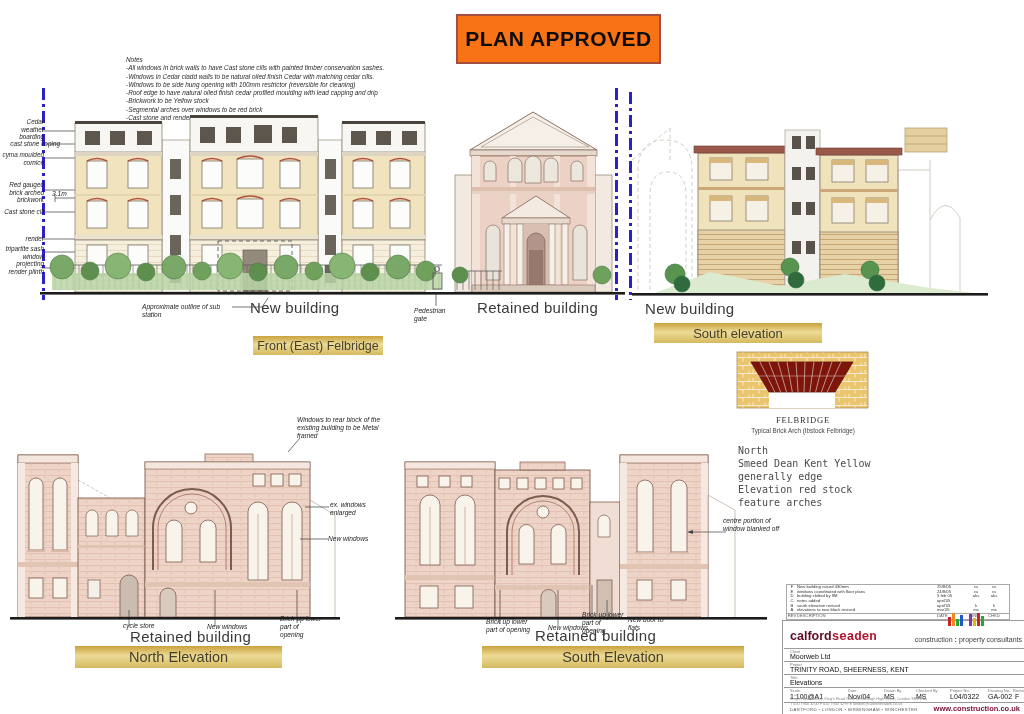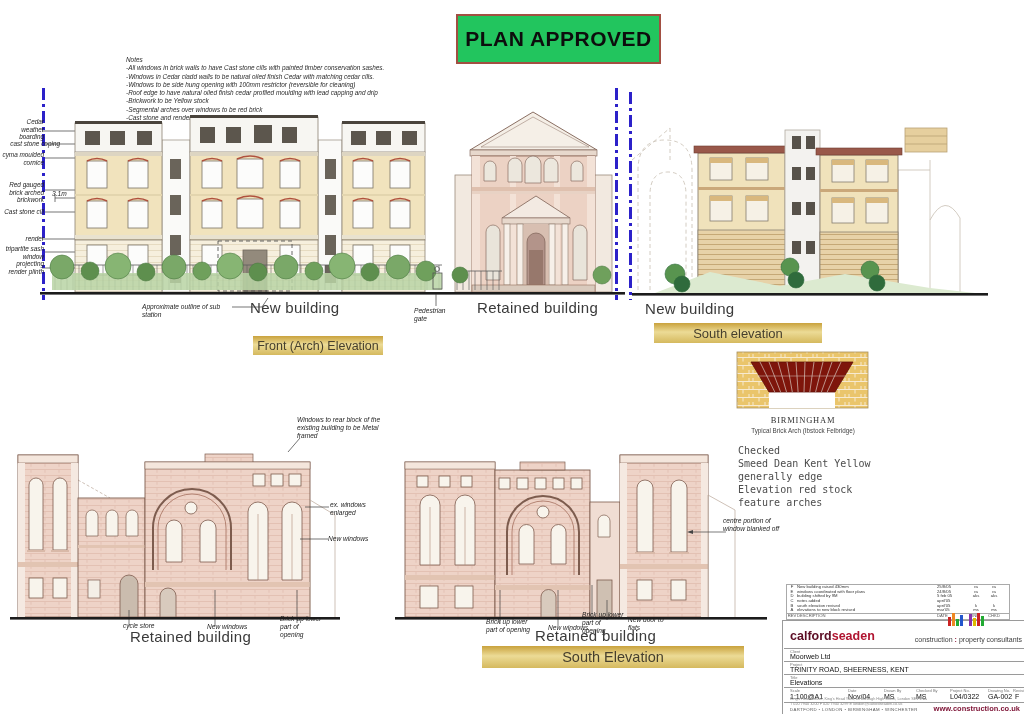--- a/index.html
+++ b/index.html
@@ -1,20 +1,20 @@
 <!DOCTYPE html>
 <html><head>
 <meta charset="utf-8">
 <style>
   html,body{margin:0;padding:0;background:#e8e8e8;}
   #sheet{position:relative;width:1024px;height:714px;background:#ffffff;overflow:hidden;
          font-family:"Liberation Sans",sans-serif;}
   .abs{position:absolute;}
   
-  .stamp{left:456px;top:14px;width:201px;height:46px;border:2px solid #a24f42;background:#22c55e;
+  .stamp{left:456px;top:14px;width:201px;height:46px;border:2px solid #a24f42;background:#f97316;
          display:flex;align-items:center;justify-content:center;
          font:bold 21px "Liberation Sans",sans-serif;color:#0d0d0d;letter-spacing:.5px;}
   
   .notes{left:126px;top:56px;width:300px;font:italic 6.4px/8.3px "Liberation Sans",sans-serif;color:#2a2a2a;}
   .notes div{white-space:nowrap;}
   
   .co{position:absolute;font:italic 6.4px/7.6px "Liberation Sans",sans-serif;color:#1e1e1e;text-align:right;}
   .sm{position:absolute;font:italic 6.6px/8px "Liberation Sans",sans-serif;color:#1e1e1e;}
   .big{position:absolute;font:15px/16px "Liberation Sans",sans-serif;color:#3a3a3a;letter-spacing:.3px;}
   .bar{position:absolute;background:linear-gradient(180deg,#c9a23d,#ecdb96 45%,#d5b95e);
@@ -25,21 +25,21 @@
   
   .felname{left:735px;top:415px;width:136px;text-align:center;
            font:8.5px "Liberation Serif",serif;letter-spacing:.8px;color:#333;}
   .felcap{left:722px;top:427px;width:162px;text-align:center;font:6.3px "Liberation Sans",sans-serif;color:#444;}
   .handnote{left:738px;top:444px;font:10px/13px "DejaVu Sans Mono",monospace;color:#4c4c4c;}
   
   .tb-line{position:absolute;background:#9a9a9a;}
   .tl{position:absolute;font:4px "Liberation Sans",sans-serif;color:#777;}
   .tv{position:absolute;font:7px "Liberation Sans",sans-serif;color:#101010;}
   .brand{position:absolute;left:790px;top:629px;font:bold 12.5px "Liberation Sans",sans-serif;}
-  .brand .b1{color:#5c0d24;} .brand .b2{color:#b01430;font-weight:bold;}
+  .brand .b1{color:#5c0d24;} .brand .b2{color:#b01430;font-weight:bold;font-family:Liberation Mono, monospace;}
   .tag{position:absolute;left:902px;top:636px;width:120px;text-align:right;font:7px "Liberation Sans",sans-serif;color:#3d3d3d;}
   .tag .sep{color:#8d1d3c;font-weight:bold;padding:0 2px;}
   .logo-bars{position:absolute;left:948px;top:612px;display:flex;align-items:flex-end;gap:1px;height:14px;}
   .logo-bars i{display:block;width:3px;}
   .website{position:absolute;left:900px;top:704px;width:120px;text-align:right;
            font:bold 7.5px "Liberation Sans",sans-serif;color:#7c1033;}
   .offices{position:absolute;left:790px;top:707px;font:4.3px "Liberation Sans",sans-serif;color:#555;letter-spacing:.4px;}
   .addr{position:absolute;left:790px;top:697px;font:3.8px/4.6px "Liberation Sans",sans-serif;color:#8a8a8a;}
   
   .rev{position:absolute;left:786px;top:584px;width:222px;border:0.5px solid #aaa;font:4.2px "Liberation Sans",sans-serif;color:#333;}
@@ -532,45 +532,48 @@
   <div class="co" style="left:2px;top:235px;width:42px;">render</div>
   <div class="co" style="left:2px;top:245px;width:42px;">tripartite sash window</div>
   <div class="co" style="left:2px;top:260px;width:42px;">projecting render plinth</div>
   <div class="sm" style="left:52px;top:190px;">3.1m</div>
 
   <div class="sm" style="left:142px;top:303px;width:95px;">Approximate outline of sub station</div>
   <div class="big" style="left:250px;top:300px;">New building</div>
   <div class="sm" style="left:414px;top:307px;width:40px;">Pedestrian gate</div>
   <div class="big" style="left:477px;top:300px;">Retained building</div>
   <div class="bar" style="left:253px;top:336px;width:130px;height:19px;font-size:12.5px;">
-    <span>Front (Arch) Elevation</span>
+    <span>Front (East) Felbridge</span>
   </div>
 
   <div class="big" style="left:645px;top:301px;">New building</div>
   <div class="bar" style="left:654px;top:323px;width:168px;height:20px;font-size:13px;">
     <span>South elevation</span>
   </div>
 
-  <div class="abs felname">BIRMINGHAM</div>
+  <div class="abs felname">FELBRIDGE</div>
   <div class="abs felcap">Typical Brick Arch (Ibstock Felbridge)</div>
   <div class="abs handnote">
-    <div>Checked</div>
+    <div>North</div>
     <div>Smeed Dean Kent Yellow</div>
     <div>generally edge</div>
     <div>Elevation red stock</div>
     <div>feature arches</div>
   </div>
 
   <div class="sm" style="left:297px;top:416px;width:92px;">Windows to rear block of the existing building to be Metal framed</div>
   <div class="sm" style="left:330px;top:501px;width:46px;">ex. windows enlarged</div>
   <div class="sm" style="left:328px;top:535px;width:50px;">New windows</div>
   <div class="sm" style="left:123px;top:622px;">cycle store</div>
   <div class="sm" style="left:207px;top:623px;">New windows</div>
   <div class="sm" style="left:280px;top:615px;width:42px;">Brick up lower part of opening</div>
   <div class="big" style="left:130px;top:629px;">Retained building</div>
+  <div class="bar" style="left:75px;top:646px;width:207px;height:22px;font-size:14.5px;">
+    <span>North Elevation</span>
+  </div>
 
   <div class="sm" style="left:486px;top:618px;width:44px;">Brick up lower part of opening</div>
   <div class="sm" style="left:548px;top:624px;">New windows</div>
   <div class="sm" style="left:582px;top:611px;width:42px;">Brick up lower part of opening</div>
   <div class="sm" style="left:628px;top:616px;width:36px;">New door to flats</div>
   <div class="sm" style="left:723px;top:517px;width:58px;">centre portion of window blanked off</div>
   <div class="big" style="left:535px;top:628px;">Retained building</div>
   <div class="bar" style="left:482px;top:646px;width:262px;height:22px;font-size:14.5px;">
     <span>South Elevation</span>
   </div>

